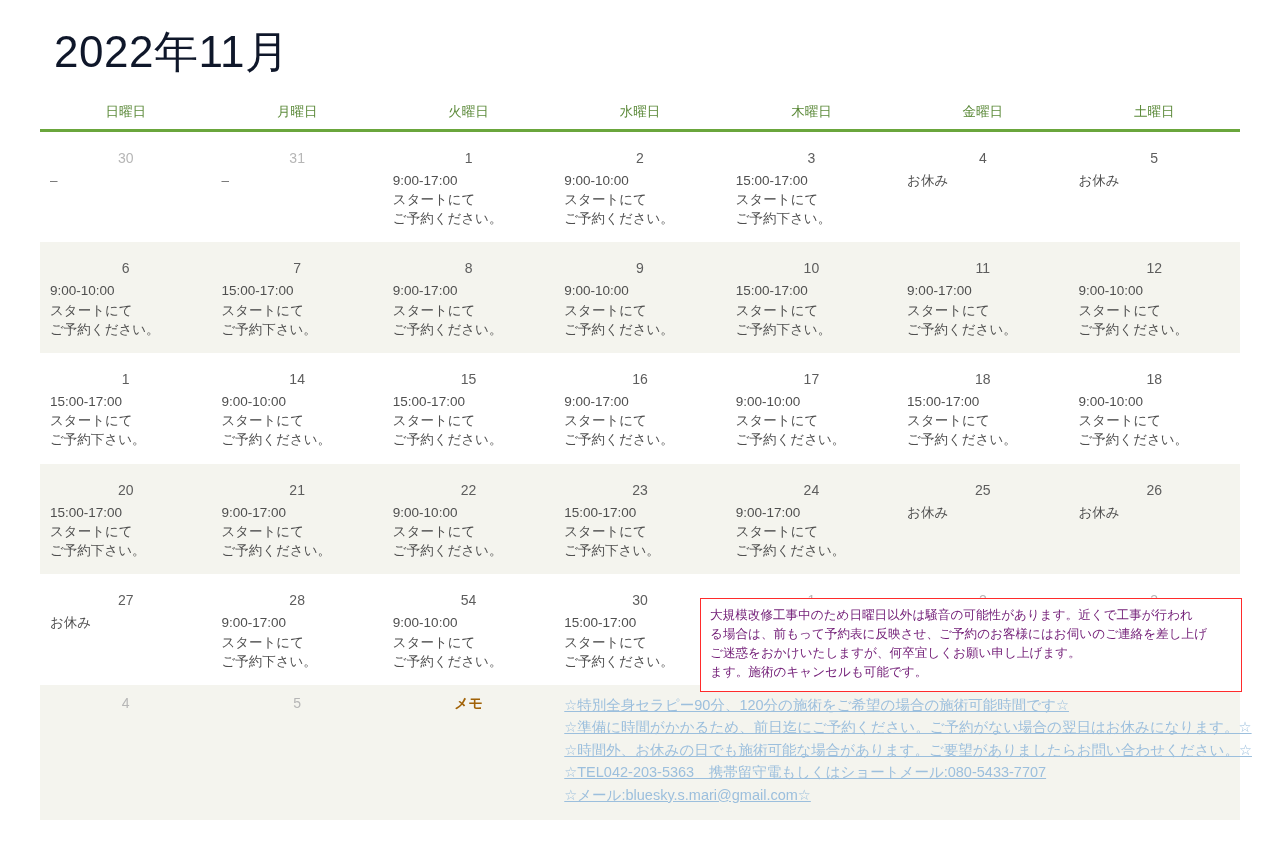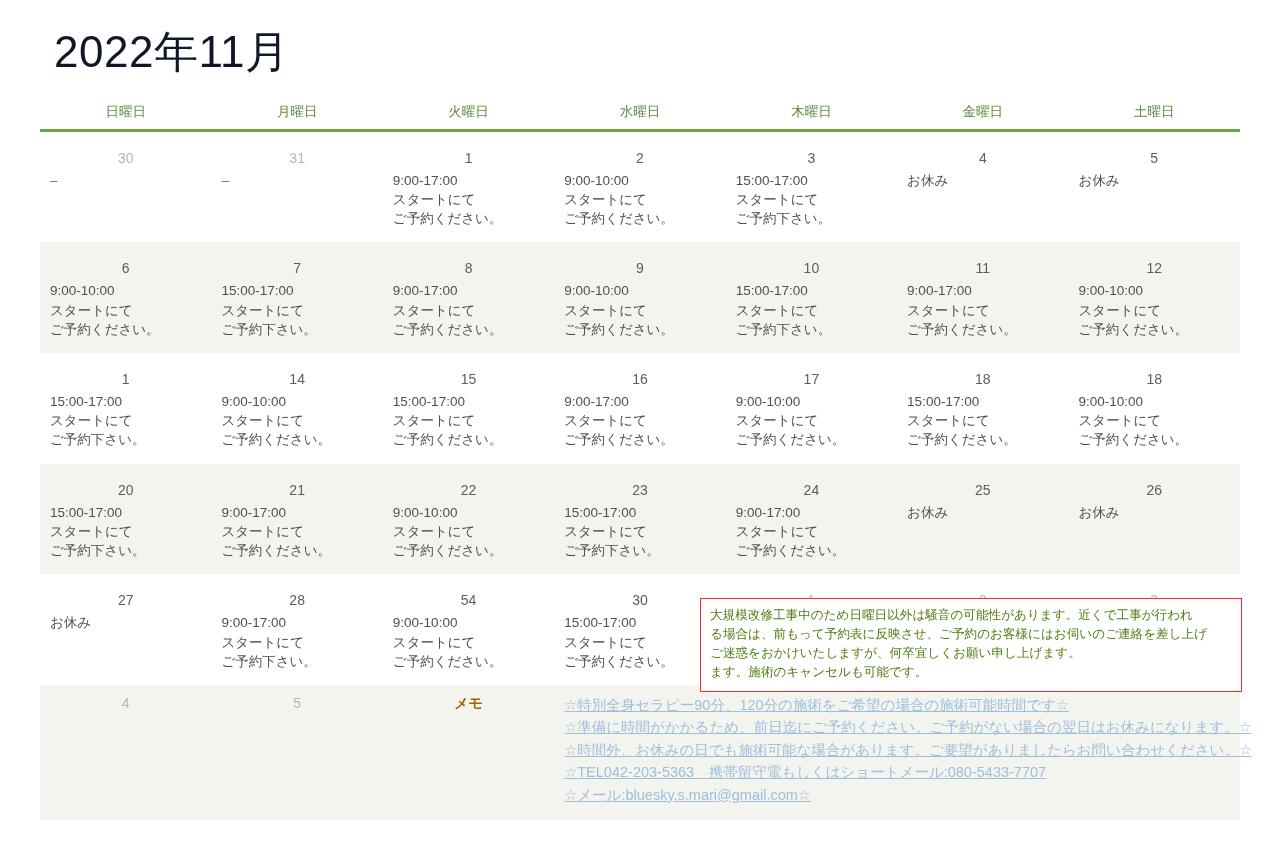--- a/index.html
+++ b/index.html
@@ -111,21 +111,21 @@
 
   
   .notice {
     position: absolute;
     left: 700px;
     top: 598px;
     width: 542px;
     box-sizing: border-box;
     border: 1.5px solid #ff2b2b;
     background: #ffffff;
-    color: #4d7c0f;
+    color: #701a75;
     font-size: 12.6px;
     line-height: 1.52;
     padding: 7px 9px 8px 9px;
     z-index: 5;
   }
   .notice p { margin: 0; }
 </style>
 </head>
 <body>
 

